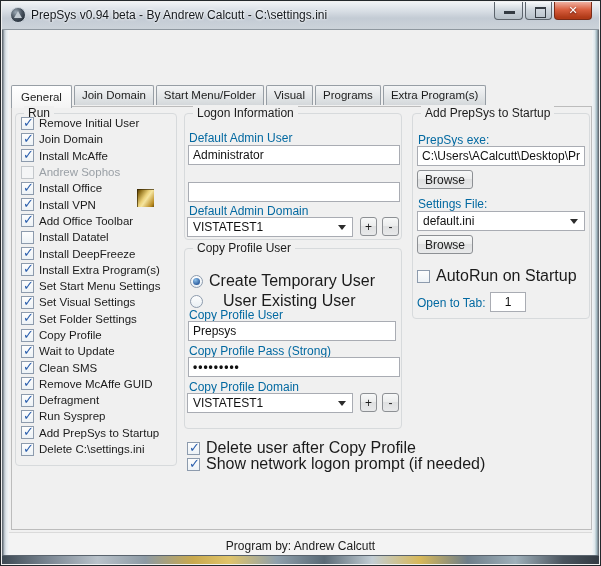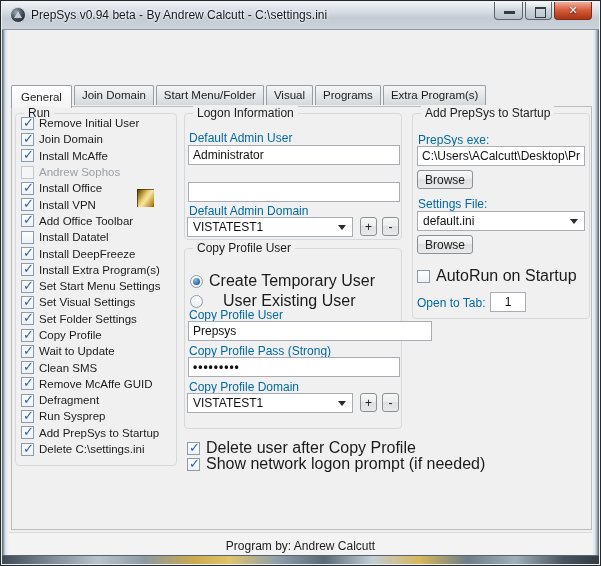--- a/index.html
+++ b/index.html
@@ -244,21 +244,21 @@
   </div>
   <div class="chkrow" style="left:189px; top:271px;">
     <span class="radio selected"></span>
     <span>Create Temporary User</span>
   </div>
   <div class="chkrow" style="left:189px; top:291px;gap:20px;">
     <span class="radio"></span>
     <span>User Existing User</span>
   </div>
   <span class="label" style="left:188px; top:307px; z-index:4;">Copy Profile User</span>
-  <input class="tb" style="left: 187px; top: 320px; width: 244px; height: 20px; z-index: 4;" value="Prepsys">
+  <input class="tb" style="left: 187px; top: 320px; width: 208px; height: 20px; z-index: 4;" value="Prepsys">
   <span class="label" style="left:188px; top:343px; z-index:4;">Copy Profile Pass (Strong)</span>
   <input class="tb" style="left: 187px; top: 356px; width: 212px; height: 20px; z-index: 4; letter-spacing: 1px; font-weight: bold;" value="•••••••••">
   <span class="label" style="left:188px; top:379px; z-index:4;">Copy Profile Domain</span>
   <div class="combo" style="left:186px; top:392px; width:166px; height:20px; z-index:4;">
     <span>VISTATEST1</span>
     <span class="arr"></span>
   </div>
   <div class="btn" style="left:359px; top:392px; width:17px; height:19px; z-index:4;">
       <span>+</span>
     </div>

